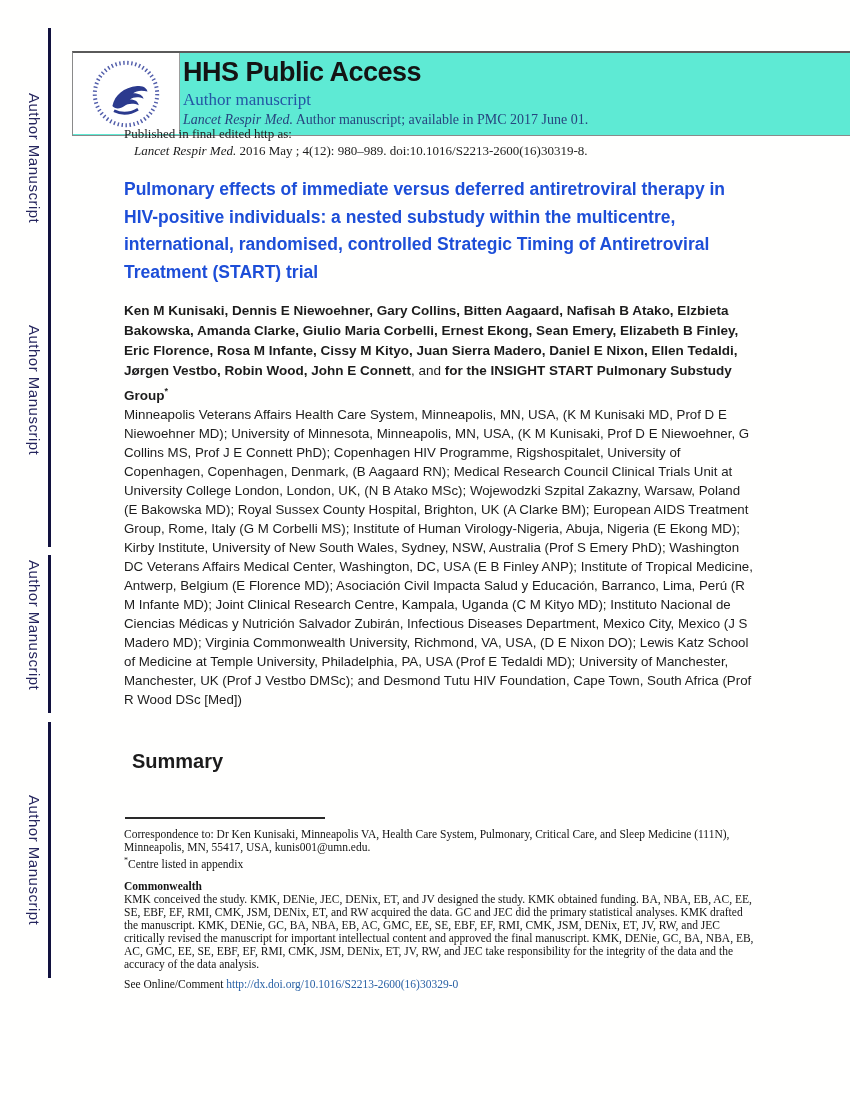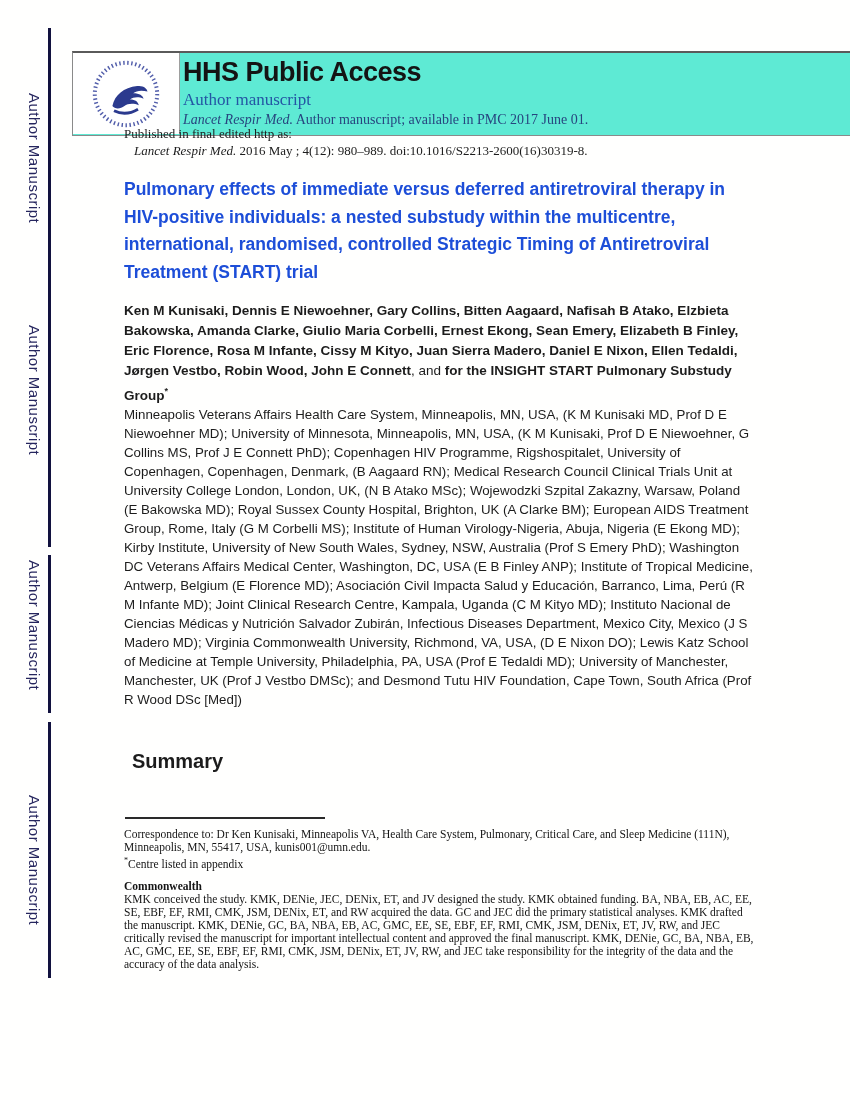--- a/index.html
+++ b/index.html
@@ -92,15 +92,16 @@
   <p class="affil">Minneapolis Veterans Affairs Health Care System, Minneapolis, MN, USA, (K M Kunisaki MD, Prof D E Niewoehner MD); University of Minnesota, Minneapolis, MN, USA, (K M Kunisaki, Prof D E Niewoehner, G Collins MS, Prof J E Connett PhD); Copenhagen HIV Programme, Rigshospitalet, University of Copenhagen, Copenhagen, Denmark, (B Aagaard RN); Medical Research Council Clinical Trials Unit at University College London, London, UK, (N B Atako MSc); Wojewodzki Szpital Zakazny, Warsaw, Poland (E Bakowska MD); Royal Sussex County Hospital, Brighton, UK (A Clarke BM); European AIDS Treatment Group, Rome, Italy (G M Corbelli MS); Institute of Human Virology-Nigeria, Abuja, Nigeria (E Ekong MD); Kirby Institute, University of New South Wales, Sydney, NSW, Australia (Prof S Emery PhD); Washington DC Veterans Affairs Medical Center, Washington, DC, USA (E B Finley ANP); Institute of Tropical Medicine, Antwerp, Belgium (E Florence MD); Asociación Civil Impacta Salud y Educación, Barranco, Lima, Perú (R M Infante MD); Joint Clinical Research Centre, Kampala, Uganda (C M Kityo MD); Instituto Nacional de Ciencias Médicas y Nutrición Salvador Zubirán, Infectious Diseases Department, Mexico City, Mexico (J S Madero MD); Virginia Commonwealth University, Richmond, VA, USA, (D E Nixon DO); Lewis Katz School of Medicine at Temple University, Philadelphia, PA, USA (Prof E Tedaldi MD); University of Manchester, Manchester, UK (Prof J Vestbo DMSc); and Desmond Tutu HIV Foundation, Cape Town, South Africa (Prof R Wood DSc [Med])</p>
 
   <h2 class="summary">Summary</h2>
 
   <div class="fnrule"></div>
   <div class="footnotes">
     <p class="fn corr">Correspondence to: Dr Ken Kunisaki, Minneapolis VA, Health Care System, Pulmonary, Critical Care, and Sleep Medicine (111N), Minneapolis, MN, 55417, USA, kunis001@umn.edu.</p>
     <p class="fn members"><sup>*</sup><span>Centre listed in appendix</span></p>
     <p class="fn contrib-h">Commonwealth</p>
     <p class="fn contrib">KMK conceived the study. KMK, DENie, JEC, DENix, ET, and JV designed the study. KMK obtained funding. BA, NBA, EB, AC, EE, SE, EBF, EF, RMI, CMK, JSM, DENix, ET, and RW acquired the data. GC and JEC did the primary statistical analyses. KMK drafted the manuscript. KMK, DENie, GC, BA, NBA, EB, AC, GMC, EE, SE, EBF, EF, RMI, CMK, JSM, DENix, ET, JV, RW, and JEC critically revised the manuscript for important intellectual content and approved the final manuscript. KMK, DENie, GC, BA, NBA, EB, AC, GMC, EE, SE, EBF, EF, RMI, CMK, JSM, DENix, ET, JV, RW, and JEC take responsibility for the integrity of the data and the accuracy of the data analysis.</p>
+    <p class="fn seecomment"><span>See Online/Comment </span><a class="link">http://dx.doi.org/10.1016/S2213-2600(16)30329-0</a></p>
   </div>
 
 </div>
 
 </body></html>

